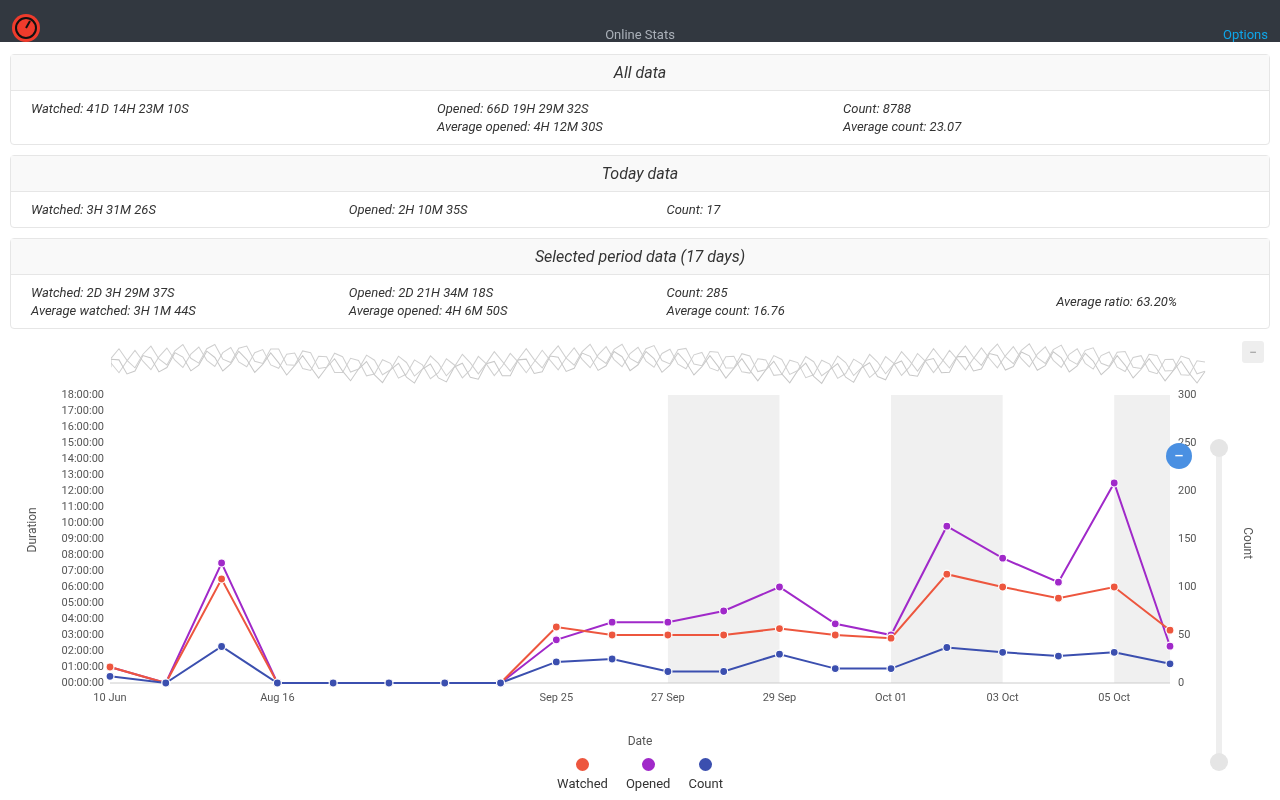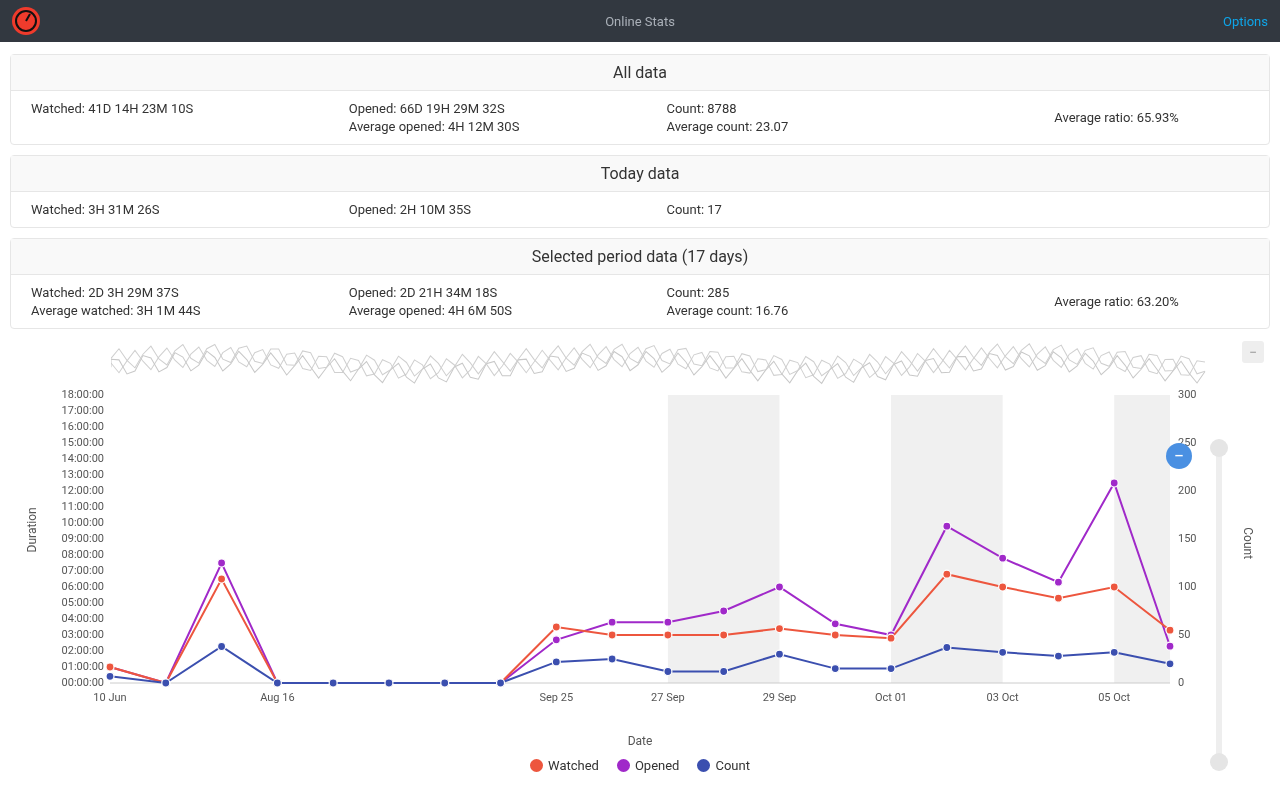--- a/index.html
+++ b/index.html
@@ -10,22 +10,22 @@
     background: #fff;
     width: 1280px;
     height: 800px;
     overflow: hidden;
   }
   .topbar {
     height: 42px;
     background: #323840;
     color: #ccc;
     display: flex;
-    align-items: center;
-    padding: 8px 12px;
+    align-items: flex-end;
+    padding: 0 12px;
     position: relative;
   }
   .logo {
     width: 28px; height: 28px;
     border-radius: 50%;
     background: #ef3b2c;
     display: flex; align-items: center; justify-content: center;
     position: relative;
   }
   .logo::before {
@@ -57,20 +57,21 @@
     cursor: pointer;
   }
   .content {
     padding: 12px 10px 0 10px;
   }
   .card {
     border: 1px solid #e6e6e6;
     border-radius: 4px;
     margin-bottom: 10px;
     background: #fff;
+    font-style: italic;
   }
   .card-header {
     border-bottom: 1px solid #e6e6e6;
     background: #f9f9f9;
     text-align: center;
     padding: 8px 0;
     font-size: 16px;
     color: #333;
   }
   .card-body {
@@ -128,21 +129,21 @@
     color: #555;
     margin-top: 24px;
   }
   .legend {
     display: flex;
     justify-content: center;
     gap: 18px;
     padding: 10px 0 8px 0;
     font-size: 13px;
   }
-  .legend-item { display: flex; align-items: center; gap: 5px; }
+  .legend-item { display: flex; align-items: center; gap: 5px; flex-direction: column; }
   .dot { width: 13px; height: 13px; border-radius: 50%; }
   .dot.red { background: #ed563e; }
   .dot.purple { background: #a029c9; }
   .dot.blue { background: #3b4faf; }
 
   .slider-rail {
     position: absolute;
     right: 18px;
     top: 58px;
     height: 320px;
@@ -204,23 +205,20 @@
       <div class="col w1">
         <div>Watched: 41D 14H 23M 10S</div>
       </div>
       <div class="col w2">
         <div>Opened: 66D 19H 29M 32S</div>
         <div>Average opened: 4H 12M 30S</div>
       </div>
       <div class="col w3">
         <div>Count: 8788</div>
         <div>Average count: 23.07</div>
-      </div>
-      <div class="col w4">
-        <div>Average ratio: 65.93%</div>
       </div>
     </div>
   </div>
 
   <div class="card">
     <div class="card-header">Today data</div>
     <div class="card-body">
       <div class="col w1">
         <div>Watched: 3H 31M 26S</div>
       </div>

